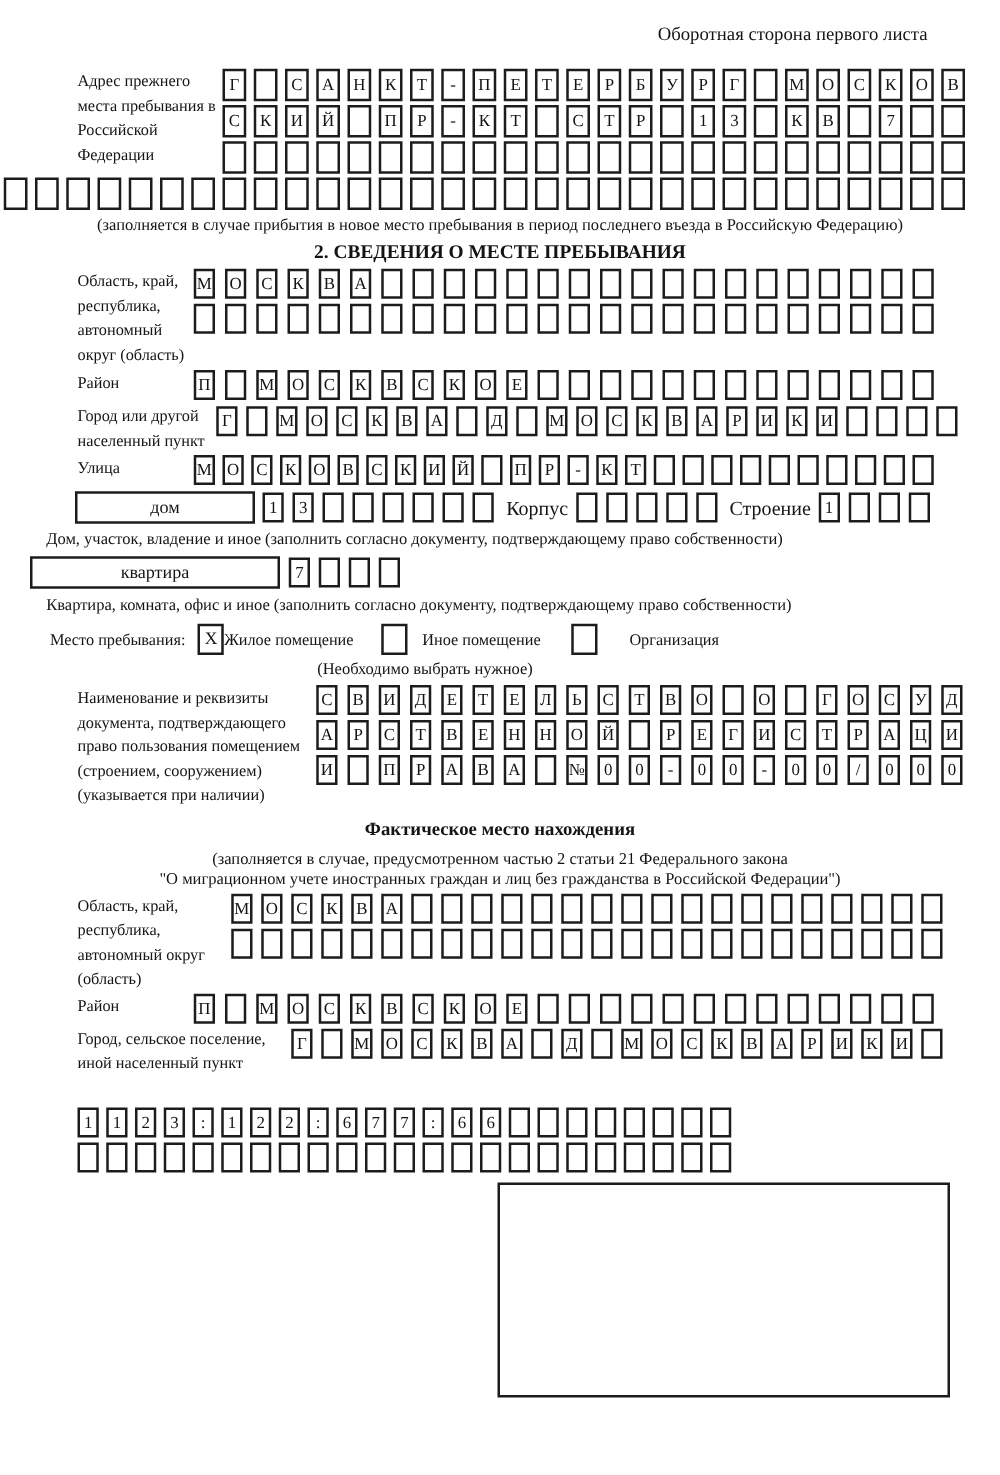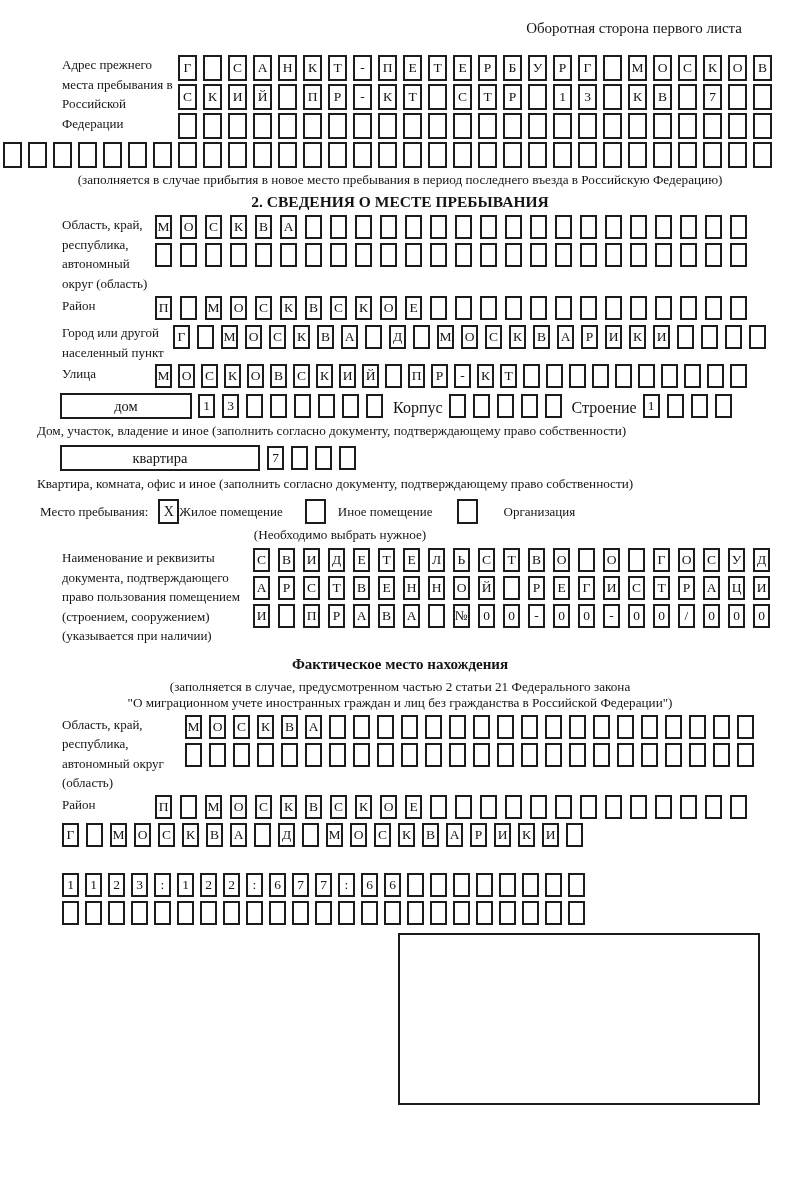--- a/index.html
+++ b/index.html
@@ -326,21 +326,21 @@
       <span class="cell"></span>
       <span class="cell"></span>
       <span class="cell"></span>
       <span class="cell"></span>
       <span class="cell"></span>
       <span class="cell"></span>
     </div>
 </div>
 
 <div class="frow" style="margin:5px 0 0 60px; align-items:center;">
-  <div class="widebox" style="width:132px;">дом</div>
+  <div class="widebox" style="width:144px;">дом</div>
   <div class="cellrow g7" style="margin-left:6px;">
       <span class="cell">1</span>
       <span class="cell">3</span>
       <span class="cell"></span>
       <span class="cell"></span>
       <span class="cell"></span>
       <span class="cell"></span>
       <span class="cell"></span>
       <span class="cell"></span>
     </div>
@@ -355,21 +355,21 @@
   <div class="inline-lbl">Строение</div>
   <div class="cellrow g7">
       <span class="cell">1</span>
       <span class="cell"></span>
       <span class="cell"></span>
       <span class="cell"></span>
     </div>
 </div>
 <div class="cap" style="margin:4px 0 0 37px;">Дом, участок, владение и иное (заполнить согласно документу, подтверждающему право собственности)</div>
 
-<div class="frow" style="margin:6px 0 0 60px; align-items:center;text-align:right;">
+<div class="frow" style="margin:6px 0 0 24px; align-items:center;text-align:right;">
   <div class="widebox" style="width:200px;">квартира</div>
   <div class="cellrow g7" style="margin-left:7px;">
       <span class="cell">7</span>
       <span class="cell"></span>
       <span class="cell"></span>
       <span class="cell"></span>
     </div>
 </div>
 <div class="cap" style="margin:5px 0 0 37px;">Квартира, комната, офис и иное (заполнить согласно документу, подтверждающему право собственности)</div>
 
@@ -545,20 +545,21 @@
       <span class="cell"></span>
       <span class="cell"></span>
       <span class="cell"></span>
       <span class="cell"></span>
       <span class="cell"></span>
       <span class="cell"></span>
     </div>
 </div>
 
 <div class="frow ml62" style="margin-top:2px;">
+  <div class="lbl w-city2">Город, сельское поселение, иной населенный пункт</div>
   <div class="cellrow g7" style="margin-top:2px;">
       <span class="cell">Г</span>
       <span class="cell"></span>
       <span class="cell">М</span>
       <span class="cell">О</span>
       <span class="cell">С</span>
       <span class="cell">К</span>
       <span class="cell">В</span>
       <span class="cell">А</span>
       <span class="cell"></span>

